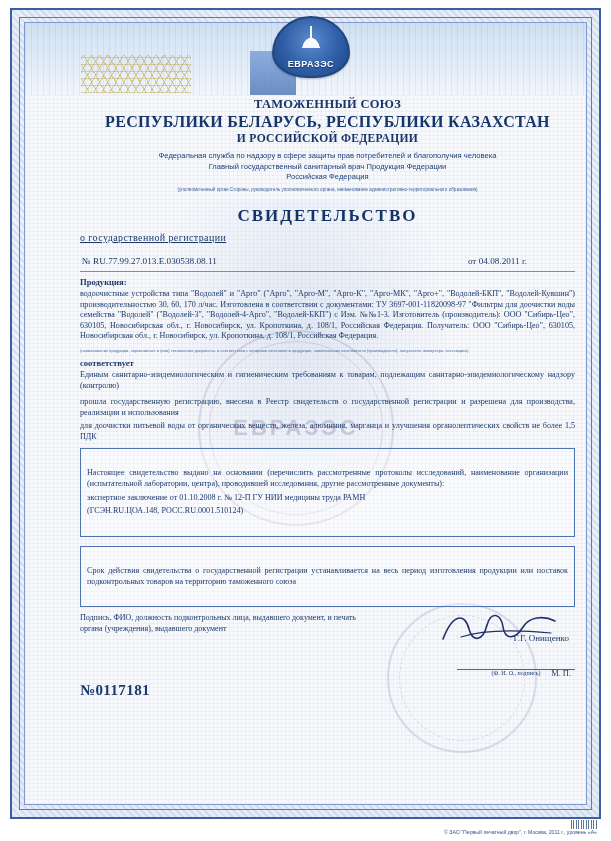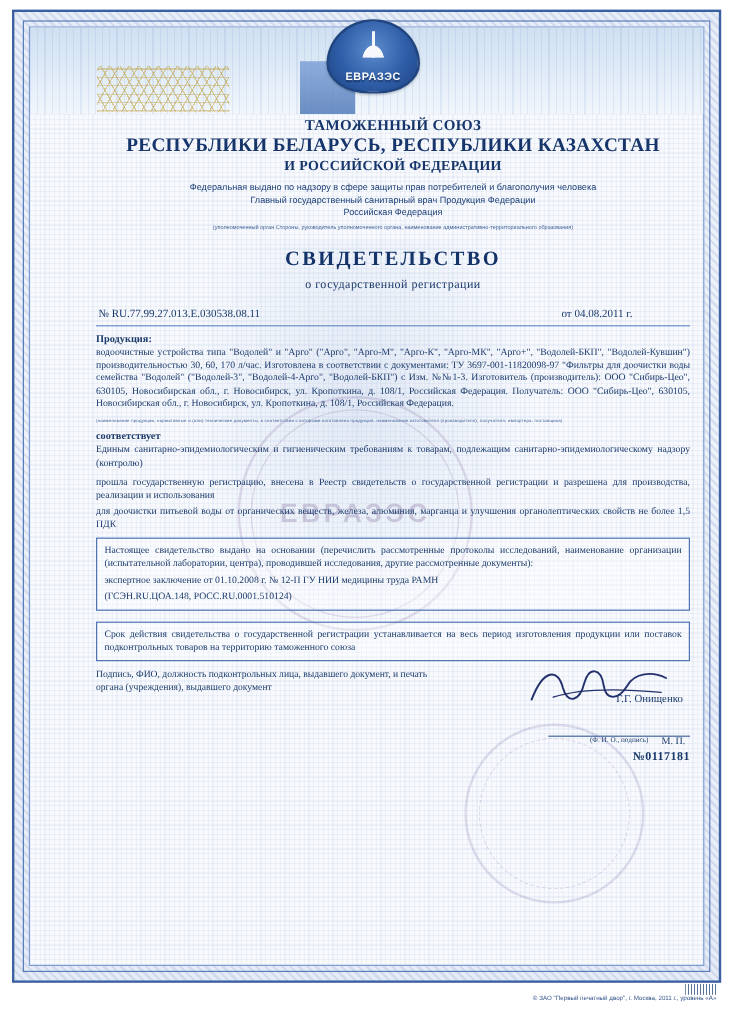--- a/index.html
+++ b/index.html
@@ -100,48 +100,48 @@
   }
   .tinynote {
     text-align:center; font-size:4.6px; color:#3e5f96; margin-top:5px;
     font-family:"Liberation Sans", sans-serif;
   }
   .title {
     text-align:center; font-weight:bold; font-size:17px; letter-spacing:2px;
     margin-top:12px; color:#133369;
   }
   .subtitle {
-    text-align:center; font-size:10px; margin-top:5px; letter-spacing:.4px;
+    font-size:10px; margin-top:5px; letter-spacing:.4px;text-decoration:underline;
   }
   .numrow {
     display:flex; justify-content:space-between; align-items:center;
     margin-top:12px; font-size:9.2px;
   }
   .numrow .left { padding-left:2px; }
   .numrow .right { padding-right:48px; }
   .rule { height:1px; background:#6d8ec8; margin-top:3px; }
   .section-label { font-weight:bold; font-size:8.6px; margin-top:5px; }
   .body-text { text-align:justify; font-size:8.1px; line-height:1.3; margin-top:1px; }
   .microline {
     font-size:3.6px; color:#44639a; margin-top:7px; letter-spacing:.2px;
     font-family:"Liberation Sans", sans-serif; white-space:nowrap; overflow:hidden;
   }
   .box {
-    border:1px solid #4f74b4; padding:5px 6px; margin-top:6px;
+    border:1px solid #4f74b4; padding:19px 6px; margin-top:6px;
     background:rgba(255,255,255,.35);
   }
   .box p { margin:0 0 3px 0; text-align:justify; font-size:8.1px; line-height:1.32; }
   .box p:last-child { margin-bottom:0; }
   .just-block p { margin:0 0 2px 0; text-align:justify; font-size:8.1px; line-height:1.33; }
   .sign-area { position:relative; margin-top:6px; min-height:66px; }
   .sign-left { width:60%; font-size:8px; line-height:1.35; }
   .sign-name { font-size:9px; font-weight:normal; position:absolute; right:6px; top:20px; }
   .sign-rule { border-bottom:1px solid #44649d; width:118px; margin:0 0 0 auto; margin-top:34px; }
   .sign-cap { font-size:6px; text-align:center; width:118px; margin-left:auto; }
-  .docnum { font-size:10px; font-weight:bold; margin-top:2px; text-align:right; letter-spacing:.4px; }
+  .docnum { font-size:15px; font-weight:bold; margin-top:2px; text-align:left; letter-spacing:.4px; }
   .mp { position:absolute; right:4px; bottom:0; font-size:8.4px; }
   
   .scribble {
     position:absolute; right:16px; top:-6px; width:120px; height:42px;
     pointer-events:none;
   }
   
   .stamp {
     position:absolute; left:198px; top:330px; width:196px; height:196px;
     border-radius:50%;
@@ -212,21 +212,21 @@
 
   <div class="content">
 
     <div class="hdr1">
       <div class="l1">ТАМОЖЕННЫЙ СОЮЗ</div>
       <div class="l2">РЕСПУБЛИКИ БЕЛАРУСЬ, РЕСПУБЛИКИ КАЗАХСТАН</div>
       <div class="l3">И РОССИЙСКОЙ ФЕДЕРАЦИИ</div>
     </div>
 
     <div class="sub">
-      <div>Федеральная выдано по надзору в сфере защиты прав потребителей и благополучия человека</div>
+      <div>Федеральная служба по надзору в сфере защиты прав потребителей и благополучия человека</div>
       <div>Главный государственный санитарный врач Продукция Федерации</div>
       <div>Российская Федерация</div>
     </div>
 
     <div class="tinynote">(уполномоченный орган Стороны, руководитель уполномоченного органа, наименование административно-территориального образования)</div>
 
     <div class="title">СВИДЕТЕЛЬСТВО</div>
     <div class="subtitle">о государственной регистрации</div>
 
     <div class="numrow">

